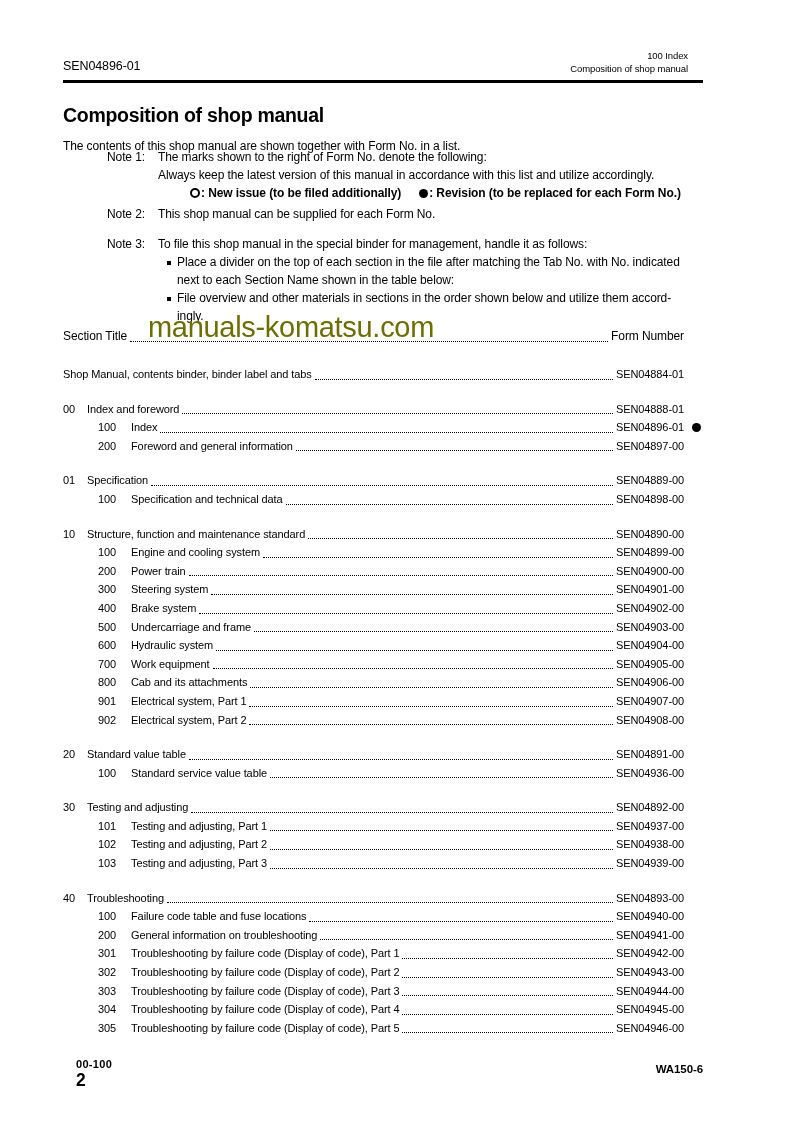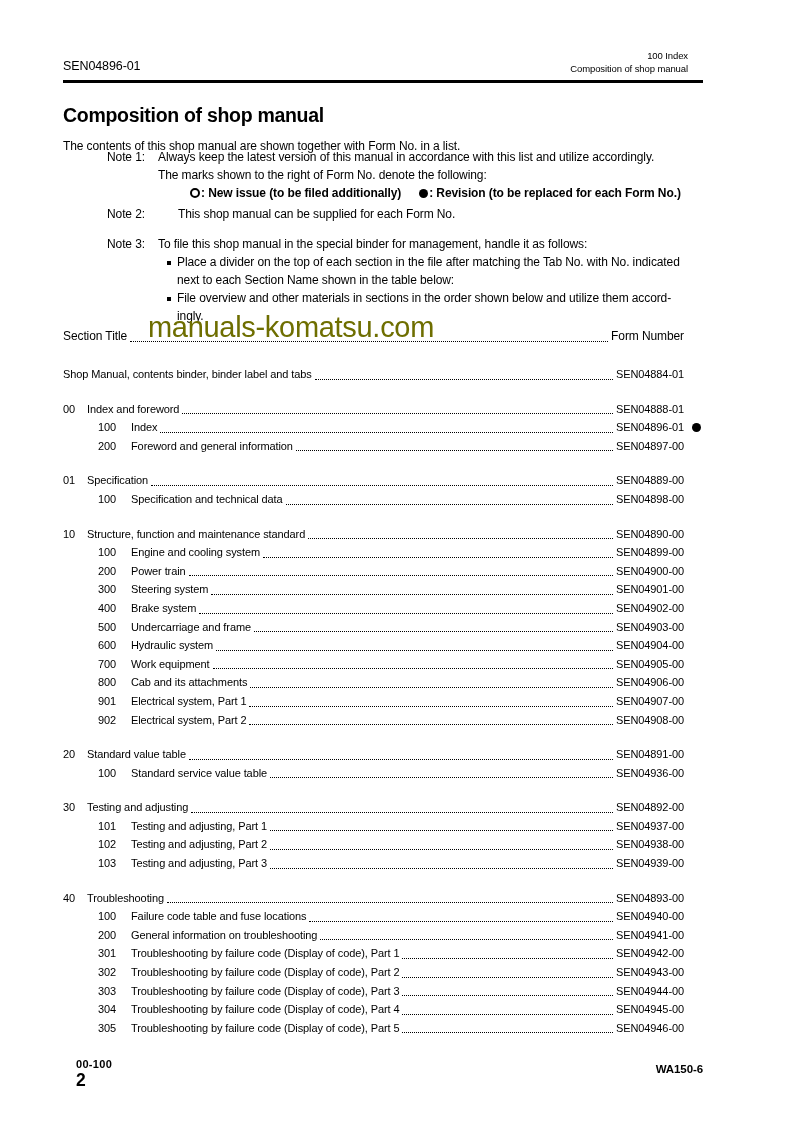--- a/index.html
+++ b/index.html
@@ -12,21 +12,21 @@
   .doc-number{position:absolute;left:63px;top:59px;font-size:12.5px;}
   .header-right{position:absolute;right:105px;top:49px;font-size:9.5px;line-height:13px;text-align:right;}
   .header-rule{position:absolute;left:63px;top:80px;width:640px;height:3px;background:#000;}
   
   .title{position:absolute;left:63px;top:104px;font-size:19.5px;font-weight:bold;letter-spacing:-0.3px;}
   .intro{position:absolute;left:63px;top:137px;width:640px;font-size:12px;line-height:18px;}
   
   .note{position:absolute;left:75px;width:645px;display:flex;font-size:12px;line-height:18px;margin-left:32px;}
   .note-label{flex:0 0 51px;}
   .note-body{flex:1;}
-  .note1{top:148px;} .note2{top:205px;gap:20px;} .note3{top:235px;}
+  .note1{top:148px;} .note2{top:205px;} .note3{top:235px;}
   .legend{margin-left:32px;font-weight:bold;}
   .circle-open{display:inline-block;width:6px;height:6px;border:2.2px solid #000;border-radius:50%;vertical-align:-1px;margin-right:1px;}
   .circle-filled{display:inline-block;width:9px;height:9px;background:#000;border-radius:50%;vertical-align:-1px;margin-right:1px;}
   .legend-sep{display:inline-block;width:18px;}
   .bullet{position:relative;padding-left:19px;}
   .bullet::before{content:"";position:absolute;left:9px;top:8px;width:3.5px;height:3.5px;background:#000;}
   .bullet-cont{padding-left:19px;}
   
   .watermark{position:absolute;left:148px;top:311px;font-size:29px;letter-spacing:-0.3px;white-space:nowrap;}
   
@@ -58,22 +58,22 @@
     <div>Composition of shop manual</div>
   </div>
   <div class="header-rule"></div>
 
   <div class="title">Composition of shop manual</div>
   <div class="intro">The contents of this shop manual are shown together with Form No. in a list.</div>
 
   <div class="note note1">
     <span class="note-label">Note 1:</span>
     <div class="note-body">
+      <div>The marks shown to the right of Form No. denote the following:</div>
       <div>Always keep the latest version of this manual in accordance with this list and utilize accordingly.</div>
-      <div>The marks shown to the right of Form No. denote the following:</div>
       <div class="legend">
         <span class="circle-open"></span><span>: New issue (to be filed additionally)</span><span class="legend-sep"></span><span class="circle-filled"></span><span>: Revision (to be replaced for each Form No.)</span>
       </div>
     </div>
   </div>
 
   <div class="note note2">
     <span class="note-label">Note 2:</span>
     <div class="note-body">
       <div>This shop manual can be supplied for each Form No.</div>

